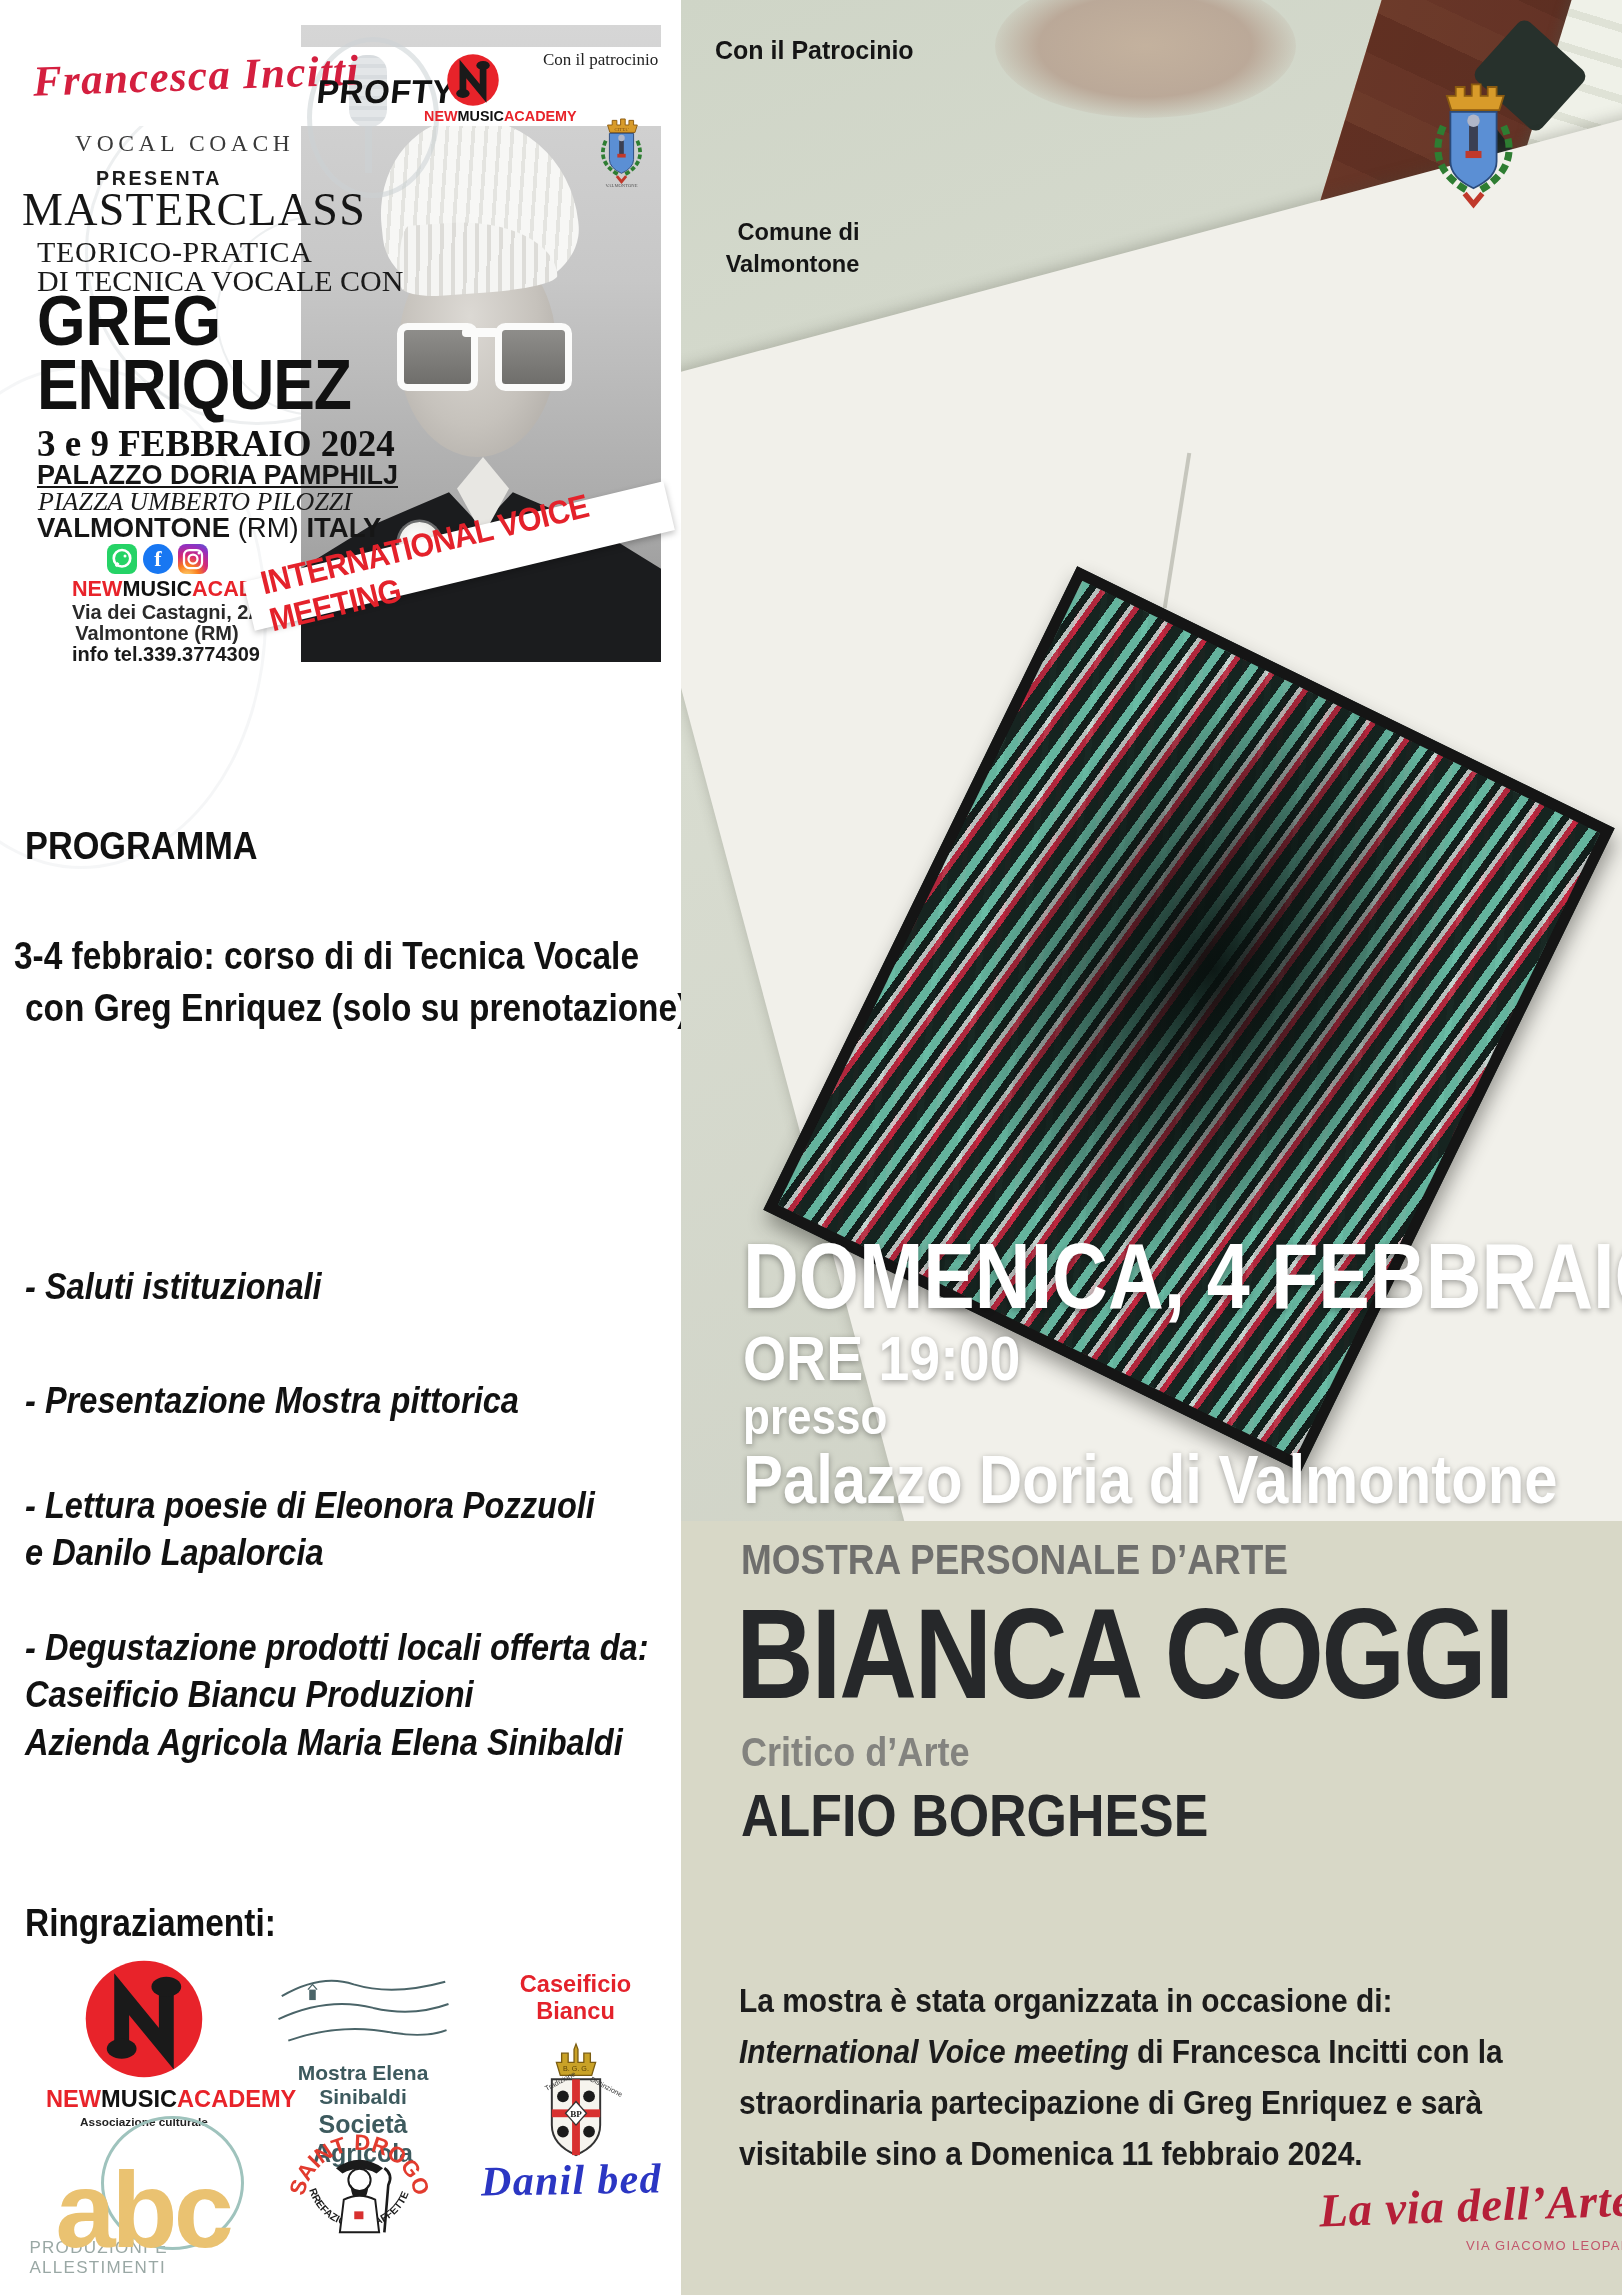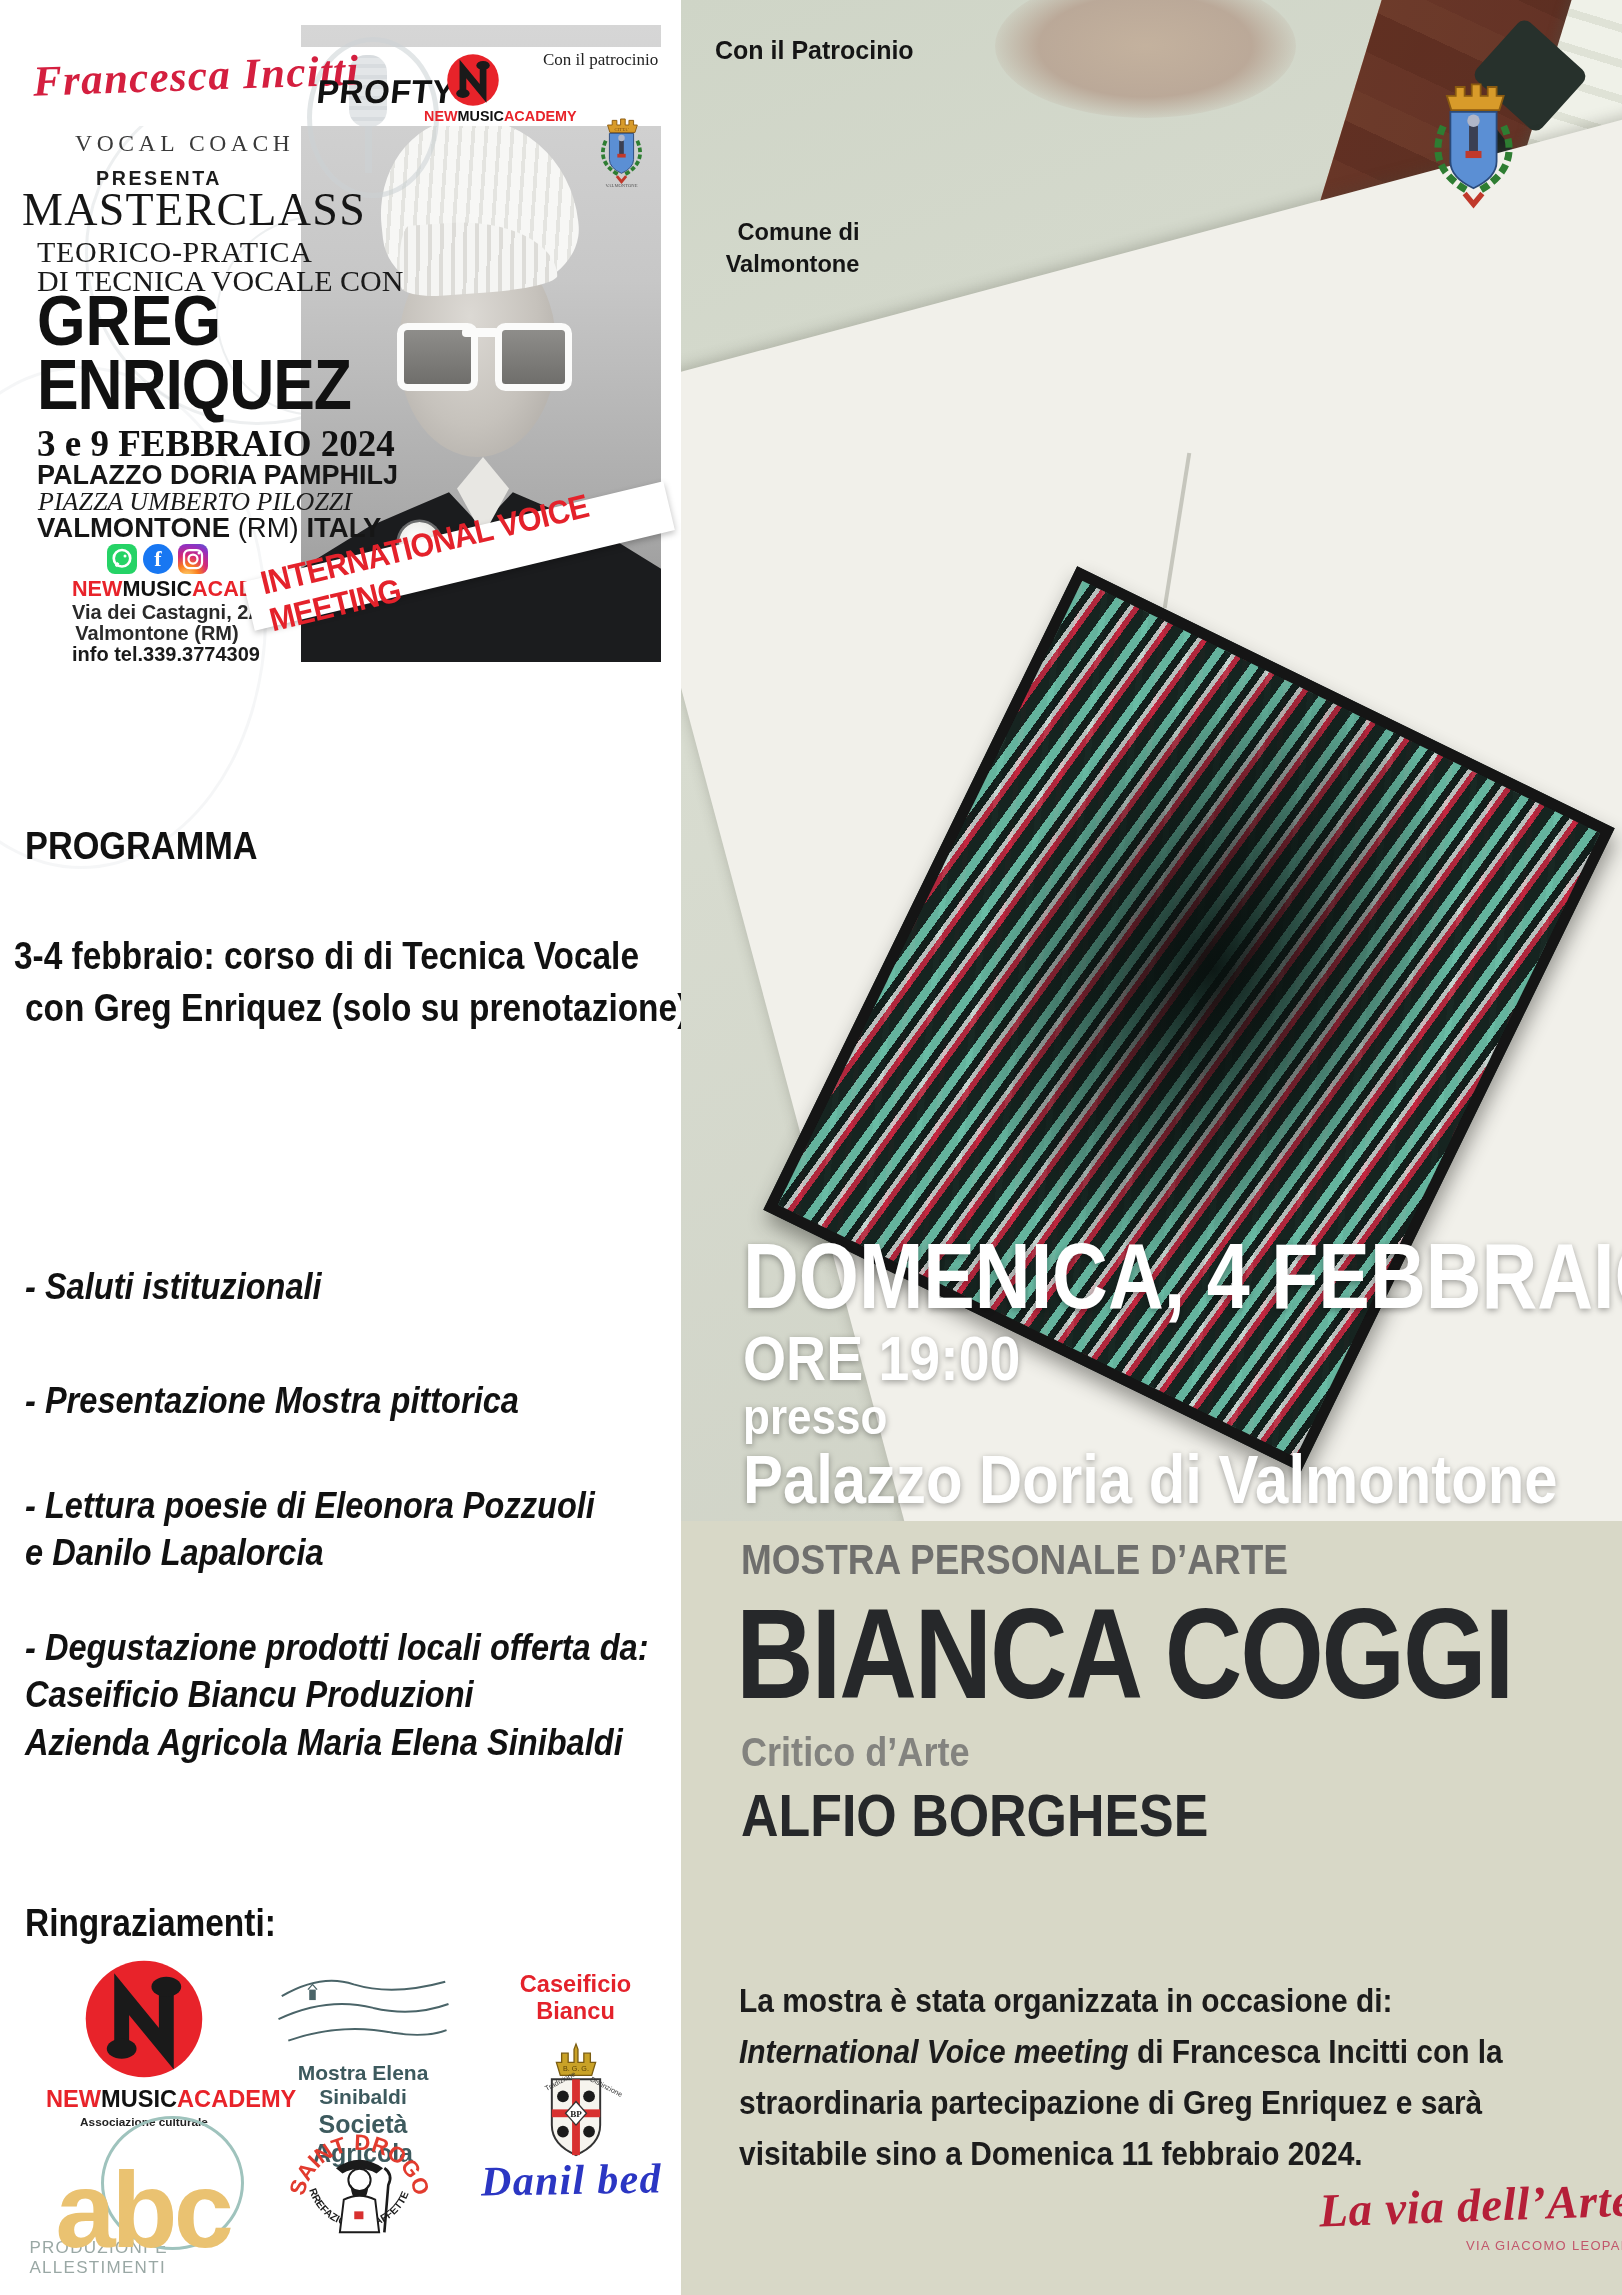--- a/index.html
+++ b/index.html
@@ -142,21 +142,21 @@
     </svg>
   </div>
 
   <div class="t sans b" style="left:96px;top:169px;font-size:19.6px;letter-spacing:2.6px;color:#1c1c1c;">PRESENTA</div>
   <div class="t serif" style="left:22px;top:187px;font-size:46px;letter-spacing:1.3px;color:#161616;">MASTERCLASS</div>
   <div class="t serif" style="left:37px;top:237px;font-size:30px;letter-spacing:0.7px;color:#1a1a1a;">TEORICO-PRATICA</div>
   <div class="t serif" style="left:37px;top:266px;font-size:30px;letter-spacing:0px;color:#1a1a1a;">DI TECNICA VOCALE CON</div>
   <div class="t sans" style="left:37px;top:285px;font-size:71px;font-weight:900;color:#111;"><span class="cx">GREG</span></div>
   <div class="t sans" style="left:37px;top:349px;font-size:71px;font-weight:900;letter-spacing:-1.3px;color:#111;"><span class="cx">ENRIQUEZ</span></div>
   <div class="t serif b" style="left:37px;top:425px;font-size:37px;color:#111;">3 e 9 FEBBRAIO 2024</div>
-  <div class="t sans b" style="left:37px;top:462px;font-size:27px;color:#161616;">PALAZZO DORIA PAMPHILJ</div>
+  <div class="t sans b" style="left:37px;top:462px;font-size:27px;color:#161616;text-decoration:underline;">PALAZZO DORIA PAMPHILJ</div>
   <div class="t serif i" style="left:38px;top:489px;font-size:26px;color:#1a1a1a;">PIAZZA UMBERTO PILOZZI</div>
   <div class="t sans" style="left:37px;top:514px;font-size:27.5px;color:#161616;">
     <span class="b">VALMONTONE</span><span> (RM) </span><span class="b">ITALY</span>
   </div>
 
   <div class="social" style="left:107px;top:544px;background:#25d366;">
     <svg viewBox="0 0 40 40" width="30" height="30">
         <circle cx="20" cy="19" r="11" fill="none" stroke="#fff" stroke-width="3.5"></circle>
         <path d="M12 30 l3 -5" stroke="#fff" stroke-width="3.5"></path>
         <circle cx="24" cy="16" r="2" fill="#fff"></circle>

